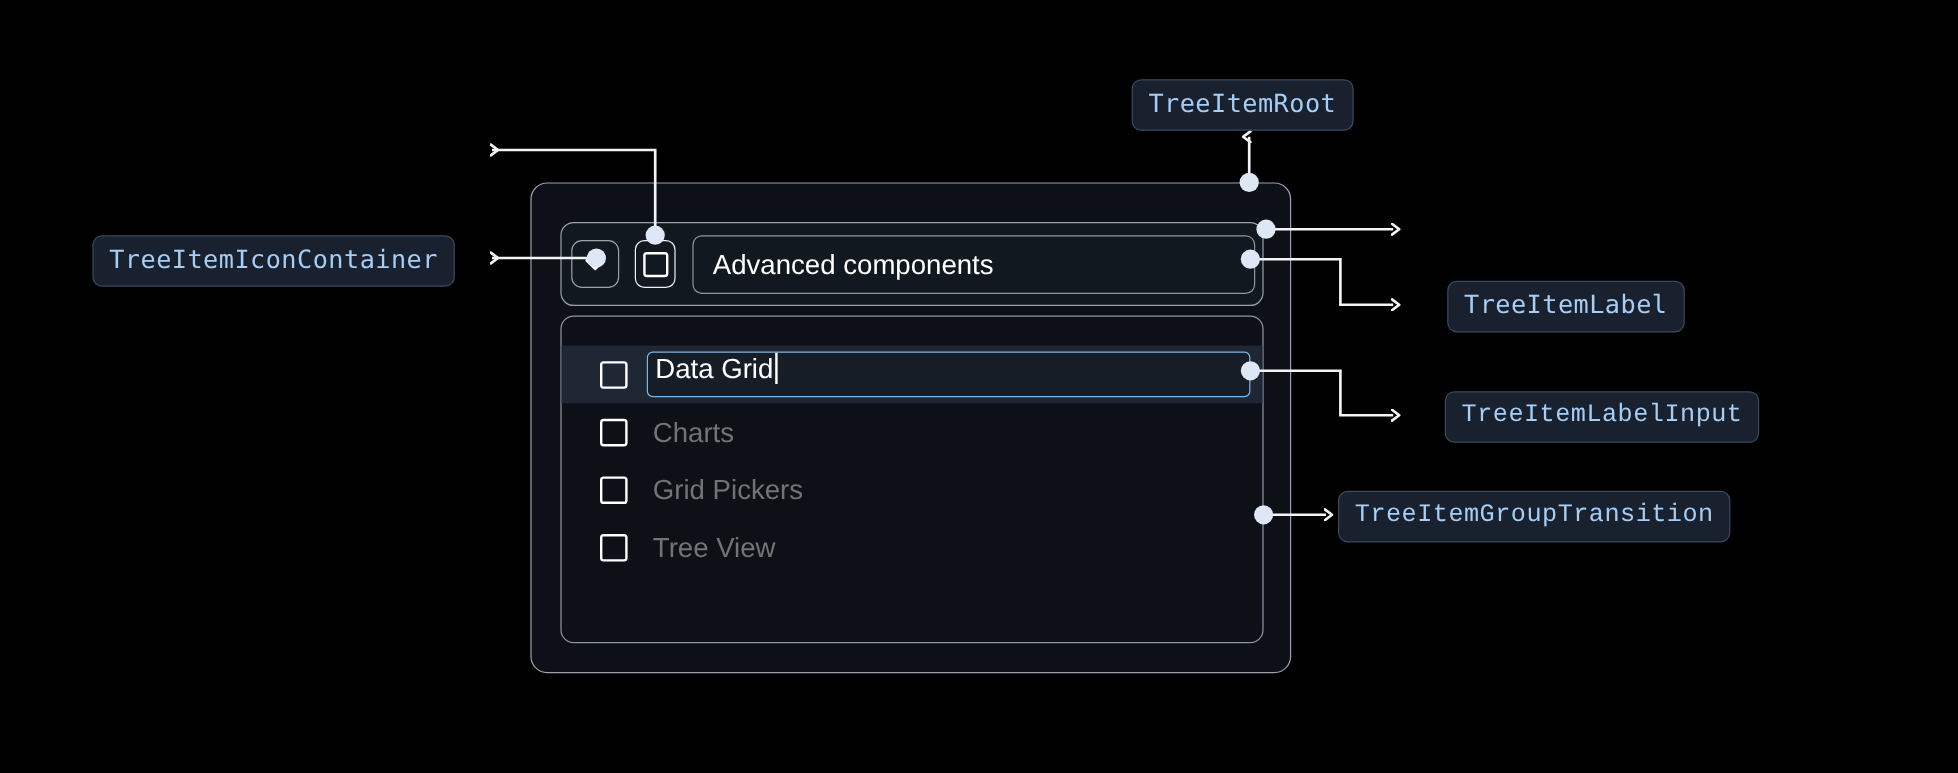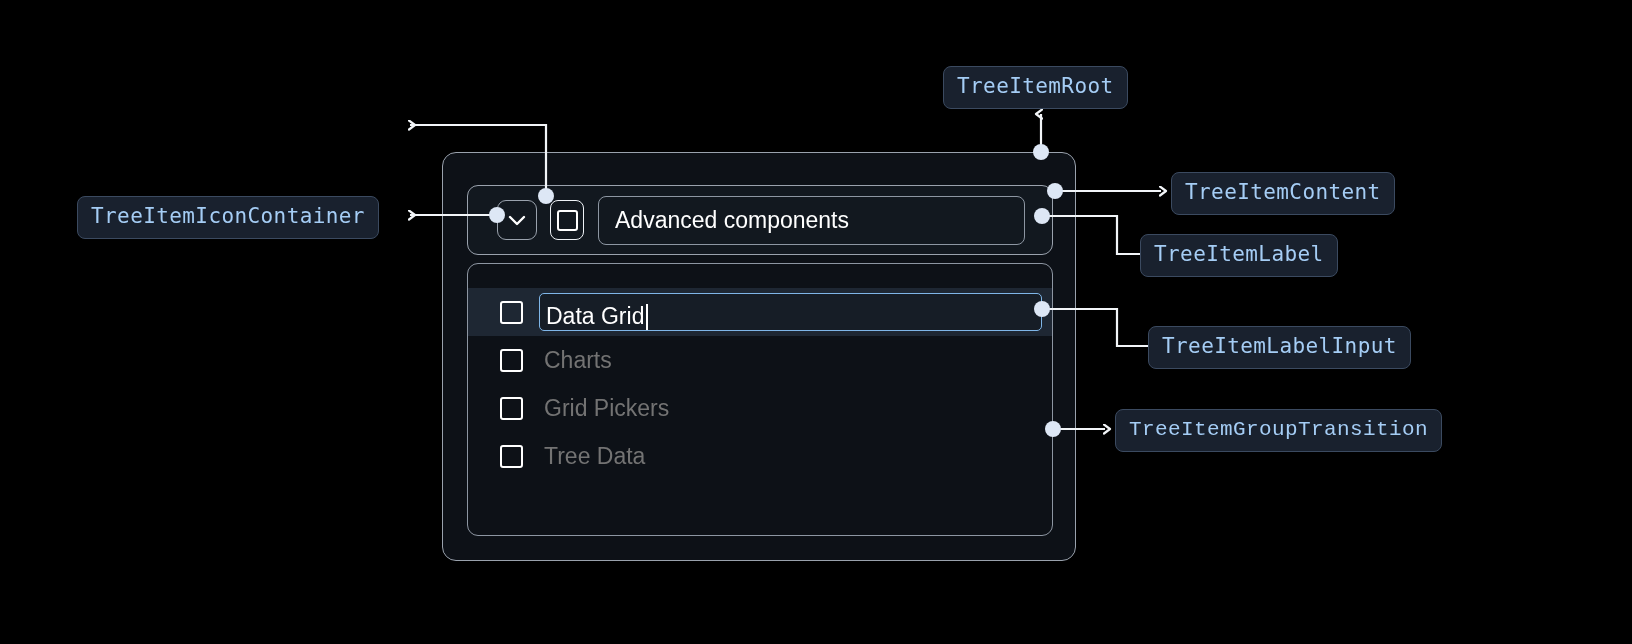--- a/index.html
+++ b/index.html
@@ -57,21 +57,21 @@
     left: 24px;
     top: 32px;
     width: 586px;
     height: 70px;
     box-sizing: border-box;
     background: #12181f;
     border: 1.5px solid #9aa2ad;
     border-radius: 11px;
     display: flex;
     align-items: center;
-    padding: 0 25px;
+    padding: 0 4px;
   }
 
   #icon-container {
     width: 40px;
     height: 40px;
     box-sizing: border-box;
     border: 1.5px solid #9aa2ad;
     border-radius: 9px;
     display: flex;
     align-items: center;
@@ -155,21 +155,21 @@
   .child-input {
     flex: 1 1 auto;
     height: 38px;
     box-sizing: border-box;
     margin-left: 16px;
     margin-right: 10px;
     border: 1.5px solid #7fb6e8;
     border-radius: 5px;
     background: #161d26;
     display: flex;
-    align-items: flex-end;
+    align-items: flex-start;
     padding-left: 6px;
     color: #ffffff;
     font-size: 23px;
   }
   .caret {
     display: inline-block;
     width: 1.5px;
     height: 26px;
     background: #ffffff;
     margin-left: 2px;
@@ -227,21 +227,21 @@
         <span class="child-text">Charts</span>
       </div>
 
       <div class="tree-child">
         <div class="child-cb"></div>
         <span class="child-text">Grid Pickers</span>
       </div>
 
       <div class="tree-child">
         <div class="child-cb"></div>
-        <span class="child-text">Tree Data</span>
+        <span class="child-text">Tree View</span>
       </div>
 
     </div>
   </div>
 
   <svg id="connectors" viewBox="0 0 1632 644" xmlns="http://www.w3.org/2000/svg">
     <defs>
       <marker id="arrow-r" markerWidth="11" markerHeight="11" refX="2" refY="5.5" orient="auto" markerUnits="userSpaceOnUse">
         <path d="M1,1 L7,5.5 L1,10" fill="none" stroke="#f2f5f8" stroke-width="2.2" stroke-linecap="round" stroke-linejoin="round"></path>
       </marker>
@@ -279,21 +279,20 @@
       <circle cx="1042" cy="309" r="8"></circle>
       <circle cx="1053" cy="429" r="8"></circle>
     </g>
   </svg>
 
 
   <div class="badge" style="left:943px; top:66px;">TreeItemRoot</div>
 
   <div class="badge" style="left:77px; top:196px;">TreeItemIconContainer</div>
 
-  <div class="badge" style="left:1171px; top:172px;">TreeItemContent</div>
-
-  <div class="badge" style="left:1140px; top:234px;">TreeItemLabel</div>
-
-  <div class="badge" style="left:1148px; top:326px;">TreeItemLabelInput</div>
+
+  <div class="badge" style="left:1206px; top:234px;">TreeItemLabel</div>
+
+  <div class="badge" style="left:1204px; top:326px;font-family:Liberation Mono, monospace;">TreeItemLabelInput</div>
 
   <div class="badge" style="left:1115px; top:409px;font-family:Liberation Mono, monospace;">TreeItemGroupTransition</div>
 
 </div>
 
 </body></html>

